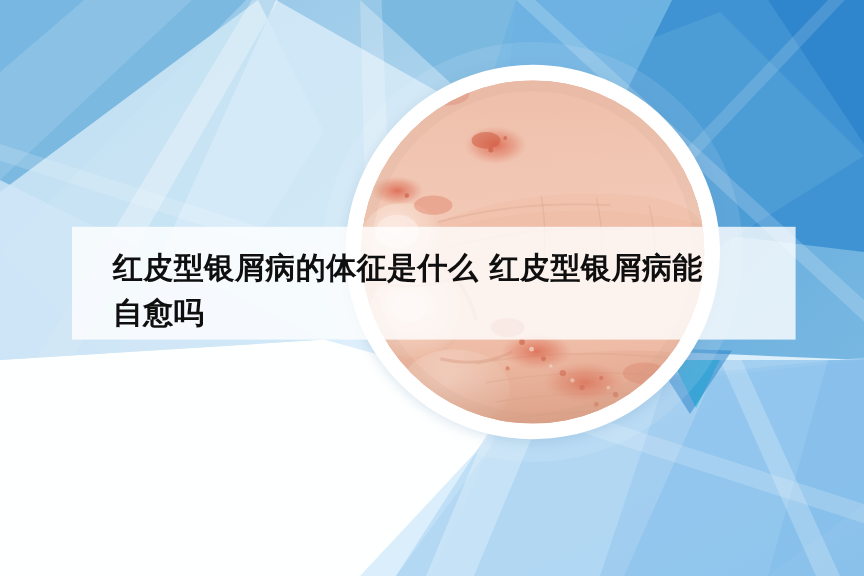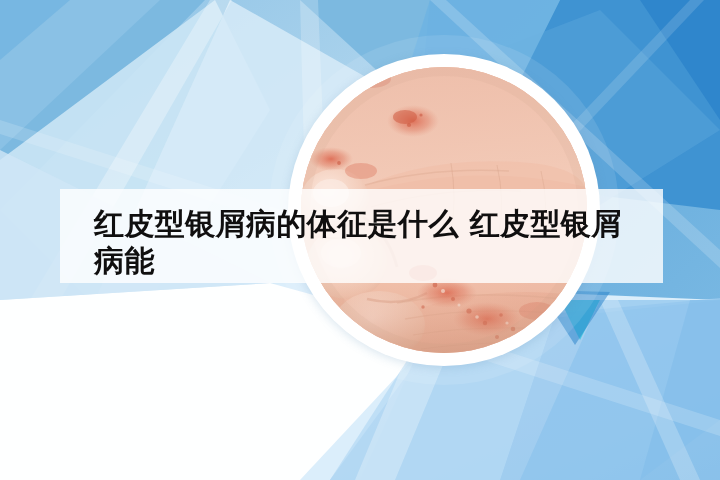--- a/index.html
+++ b/index.html
@@ -54,21 +54,21 @@
     top: 189px;
     width: 603px;
     height: 94px;
     background: rgba(255,255,255,0.80);
     box-sizing: border-box;
     padding: 16px 34px 0 34px;
   }
   .banner-text {
     margin: 0;
     color: #100f0f;
-    font-size: 30px;
+    font-size: 25px;
     font-weight: 700;
     line-height: 37px;
     letter-spacing: 0.4px;
     white-space: pre-wrap;
     font-family: "DejaVu Sans", "Liberation Sans", sans-serif;
   }
 </style>
 </head>
 <body>
 
@@ -239,15 +239,16 @@
 
         <rect x="0" y="210" width="286" height="76" fill="url(#botShade)"></rect>
 
         <circle cx="143" cy="143" r="143" fill="none" stroke="#c89b84" stroke-width="18" opacity="0.12"></circle>
       </svg>
     </div>
   </div>
 
   <div class="banner">
     <p class="banner-text">红皮型银屑病的体征是什么 红皮型银屑病能</p>
+    <p class="banner-text">自愈吗</p>
   </div>
 
 </div>
 
 </body></html>

